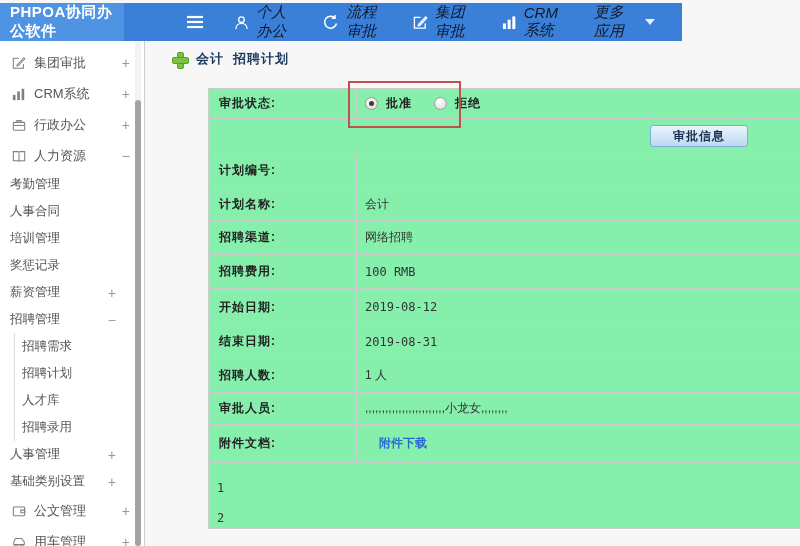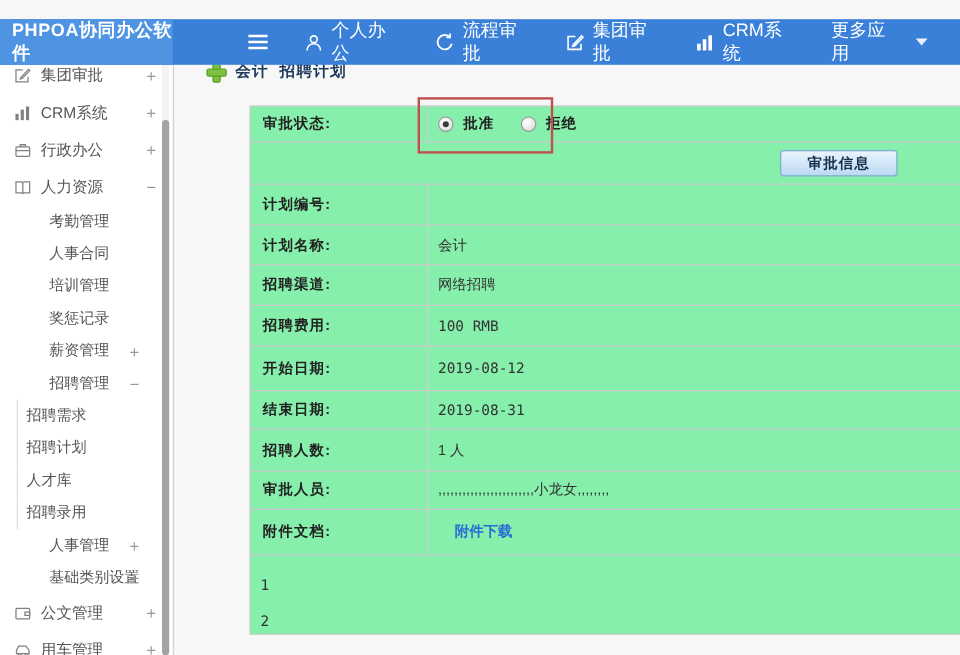--- a/index.html
+++ b/index.html
@@ -1,37 +1,37 @@
 <!DOCTYPE html>
 <html><head>
 <meta charset="utf-8">
 <style>
   * { margin:0; padding:0; box-sizing:border-box; }
   html,body { width:800px; height:546px; overflow:hidden;
     font-family:"Liberation Sans","DejaVu Sans",sans-serif; background:#f7f7f7; }
 
   
-  .topbar { position:absolute; left:0; top:16px; width:800px; height:38px;
+  .topbar { position:absolute; left:0; top:3px; width:682px; height:38px;
     background:#3a80d9; display:flex; align-items:center; z-index:5; }
   .logo { width:145px; background:#4f94e2; color:#fff; font-size:15px; font-weight:bold;
     display:flex; align-items:center; padding-left:10px; letter-spacing:.5px; }
   .topnav { display:flex; align-items:center; color:#fff; }
   .hamburger { margin-left:62px; margin-right:30px; cursor:pointer; display:flex; align-items:center; }
-  .navitem { display:flex; align-items:center; gap:7px; color:#ffffff; font-size:15px;
-    margin-right:27px; cursor:pointer; text-decoration:none; }
+  .navitem { display:flex; align-items:center; gap:7px; color:#0f172a; font-size:15px;
+    margin-right:27px; cursor:pointer; text-decoration:none;font-style:italic; }
   .nicon { display:flex; align-items:center; }
   .caret { width:0; height:0; border-left:5px solid transparent; border-right:5px solid transparent;
     border-top:6px solid #e8f1fb; margin-left:4px; }
 
   
   .sidebar { position:absolute; left:0; top:38px; width:145px; height:508px;
     background:#fff; border-right:1px solid #cfcfcf; padding-top:9px; }
   .sitem { position:relative; display:flex; align-items:center; color:#555; cursor:pointer; }
   .sitem.lv0 { height:31px; padding-left:12px; font-size:13px; gap:8px; }
-  .sitem.lv1 { height:27px; padding-left:41px; font-size:12.5px; }
+  .sitem.lv1 { height:27px; padding-left:10px; font-size:12.5px; }
   .sitem.lv2 { height:27px; margin-left:14px; border-left:1px solid #ddd; padding-left:7px; font-size:12.5px; }
   .sitem .sicon { display:flex; align-items:center; }
   .expander { position:absolute; font-size:14px; color:#999; top:50%; transform:translateY(-50%); }
   .lv0 > .expander { right:14px; }
   .lv1 > .expander { right:28px; }
   .sb-track { position:absolute; right:3px; top:0; width:6px; height:508px; background:#f3f3f3; }
   .sb-thumb { position:absolute; left:0; top:62px; width:6px; height:446px; background:#a3a3a3; border-radius:3px; }
 
   
   .content { position:absolute; left:146px; top:38px; width:654px; height:508px; background:#f7f7f7; }

